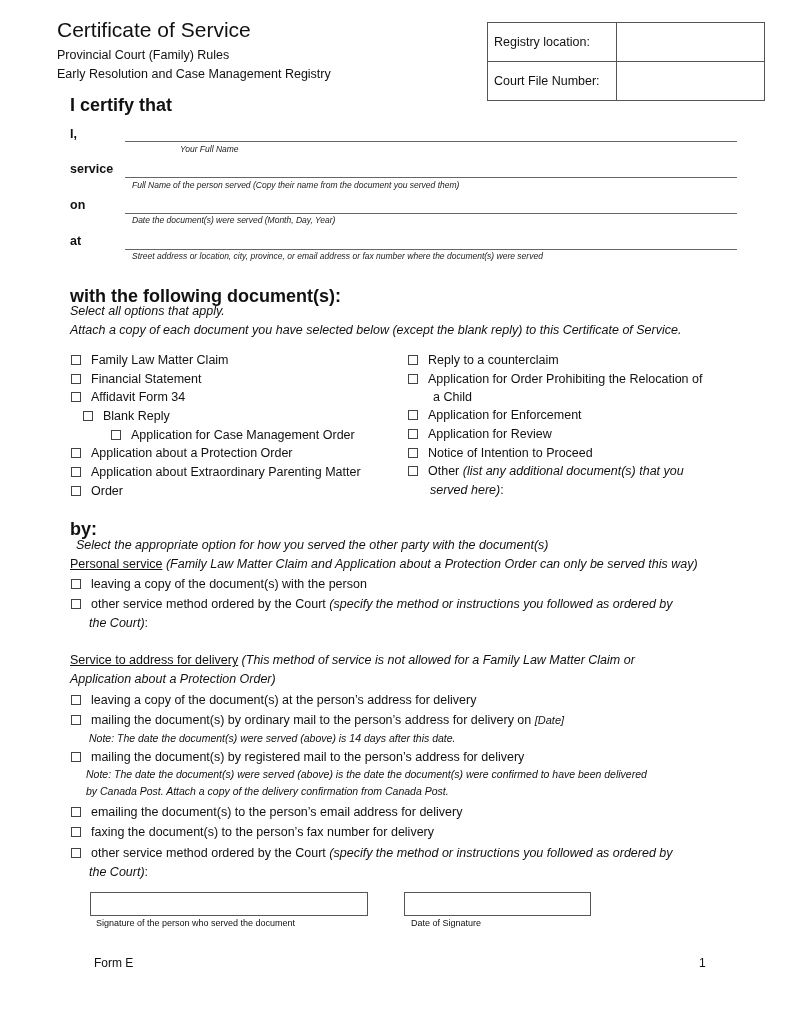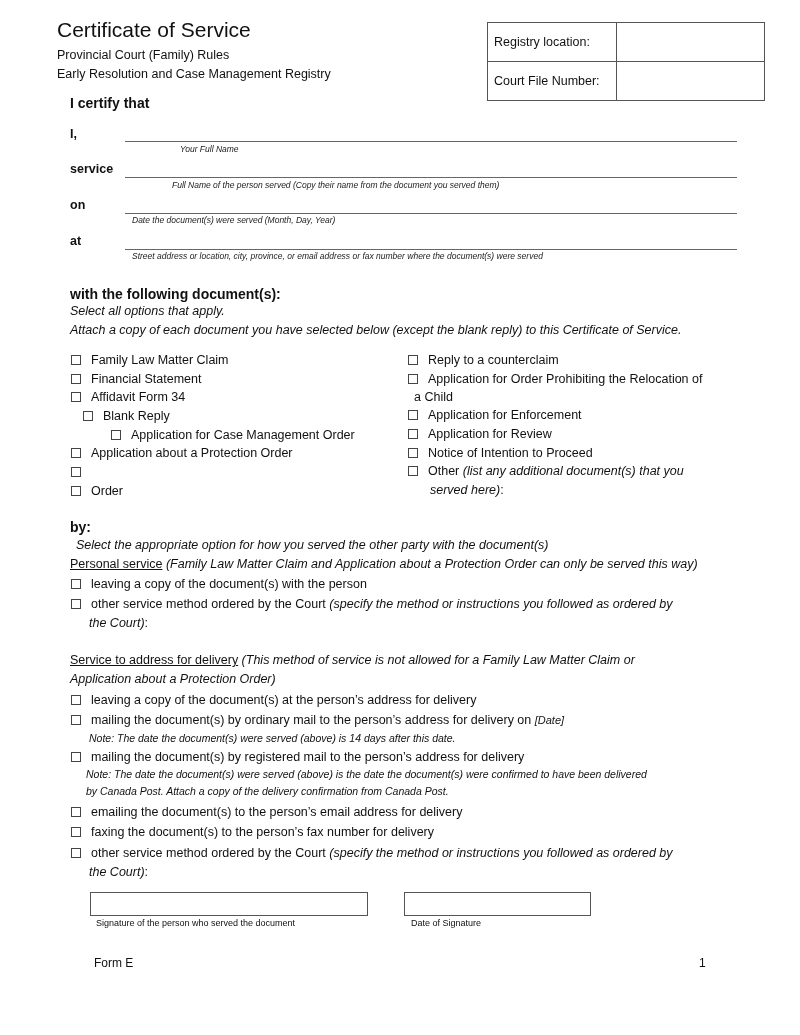--- a/index.html
+++ b/index.html
@@ -4,21 +4,21 @@
 <style>
   * { box-sizing: border-box; margin: 0; padding: 0; }
   html, body { width: 800px; height: 1035px; background: #ffffff; }
   body { position: relative; font-family: "Liberation Sans", sans-serif; color: #111; overflow: hidden; }
   .abs { position: absolute; }
   .title { left: 57px; top: 18px; font-size: 21px; color: #111; white-space: nowrap; }
   .sub { left: 57px; font-size: 12.5px; white-space: nowrap; }
   .reg-table { left: 487px; top: 22px; width: 278px; border-collapse: collapse; font-size: 12.5px; }
   .reg-table td { border: 1px solid #555; height: 19px; padding: 12px 6px; }
   .reg-table td.label { width: 129px; white-space: nowrap; }
-  .bold { font-weight: bold; font-size: 14px; }
+  .bold { font-weight: bold; font-size: 18px; }
   .field-label { left: 70px; font-weight: bold; font-size: 12.5px; }
   .line { left: 125px; width: 612px; height: 0; border-top: 1.5px solid #666; }
   .hint { left: 132px; font-size: 8.5px; font-style: italic; white-space: nowrap; color: #222; }
   .italic { font-style: italic; }
   .txt { font-size: 12.5px; white-space: nowrap; }
   .cb { display: inline-block; width: 10px; height: 10px; border: 1px solid #444; vertical-align: -1px; margin-right: 10px; background: #fff; cursor: pointer; }
   .cb-row { position: absolute; font-size: 12.5px; white-space: nowrap; line-height: 16px; }
   .u { text-decoration: underline; }
   .note { font-size: 10.5px; font-style: italic; white-space: nowrap; }
   .sigbox { border: 1px solid #555; height: 24px; }
@@ -47,21 +47,21 @@
 <div class="abs bold" style="left:70px;top:95px;">I certify that</div>
 
 <div class="abs field-label" style="top:127px;">I,</div>
 <div class="abs" style="left:125px;top:124px;width:612px;height:18px;"></div>
 <div class="abs line" style="top:141px;"></div>
 <div class="abs hint" style="top:144px;margin-left:48px;">Your Full Name</div>
 
 <div class="abs field-label" style="top:162px;">service</div>
 <div class="abs" style="left:125px;top:159px;width:612px;height:18px;"></div>
 <div class="abs line" style="top:177px;"></div>
-<div class="abs hint" style="top:180px;margin-left:40px;">Full Name of the person served (Copy their name from the document you served them)</div>
+<div class="abs hint" style="top:180px;">Full Name of the person served (Copy their name from the document you served them)</div>
 
 <div class="abs field-label" style="top:198px;">on</div>
 <div class="abs" style="left:125px;top:195px;width:612px;height:18px;"></div>
 <div class="abs line" style="top:213px;"></div>
 <div class="abs hint" style="top:215px;">Date the document(s) were served (Month, Day, Year)</div>
 
 <div class="abs field-label" style="top:234px;">at</div>
 <div class="abs" style="left:125px;top:231px;width:612px;height:18px;"></div>
 <div class="abs line" style="top:249px;"></div>
 <div class="abs hint" style="top:251px;">Street address or location, city, province, or email address or fax number where the document(s) were served</div>
@@ -69,26 +69,26 @@
 <div class="abs bold" style="left:70px;top:286px;">with the following document(s):</div>
 <div class="abs txt italic" style="left:70px;top:304px;">Select all options that apply.</div>
 <div class="abs txt italic" style="left:70px;top:323px;">Attach a copy of each document you have selected below (except the blank reply) to this Certificate of Service.</div>
 
 <div class="cb-row" style="left:71px;top:352px;"><span class="cb"></span><span>Family Law Matter Claim</span></div>
 <div class="cb-row" style="left:71px;top:371px;"><span class="cb"></span><span>Financial Statement</span></div>
 <div class="cb-row" style="left:71px;top:389px;"><span class="cb"></span><span>Affidavit Form 34</span></div>
 <div class="cb-row" style="left:71px;top:408px;padding-left:12px;"><span class="cb"></span><span>Blank Reply</span></div>
 <div class="cb-row" style="left:71px;top:427px;margin-left:40px;"><span class="cb"></span><span>Application for Case Management Order</span></div>
 <div class="cb-row" style="left:71px;top:445px;"><span class="cb"></span><span>Application about a Protection Order</span></div>
-<div class="cb-row" style="left:71px;top:464px;"><span class="cb"></span></div>
+<div class="cb-row" style="left:71px;top:464px;"><span class="cb"></span><span>Application about Extraordinary Parenting Matter</span></div>
 <div class="cb-row" style="left:71px;top:483px;"><span class="cb"></span><span>Order</span></div>
 
 <div class="cb-row" style="left:408px;top:352px;"><span class="cb"></span><span>Reply to a counterclaim</span></div>
 <div class="cb-row" style="left:408px;top:371px;"><span class="cb"></span><span>Application for Order Prohibiting the Relocation of</span></div>
-<div class="cb-row" style="left:414px;top:389px;">a Child</div>
+<div class="cb-row" style="left:433px;top:389px;">a Child</div>
 <div class="cb-row" style="left:408px;top:407px;"><span class="cb"></span><span>Application for Enforcement</span></div>
 <div class="cb-row" style="left:408px;top:426px;"><span class="cb"></span><span>Application for Review</span></div>
 <div class="cb-row" style="left:408px;top:445px;"><span class="cb"></span><span>Notice of Intention to Proceed</span></div>
 <div class="cb-row" style="left:408px;top:463px;"><span class="cb"></span><span>Other </span><span class="italic">(list any additional document(s) that you</span></div>
 <div class="cb-row" style="left:430px;top:482px;"><span class="italic">served here)</span><span>:</span></div>
 
 <div class="abs bold" style="left:70px;top:519px;">by:</div>
 <div class="abs txt italic" style="left:76px;top:538px;">Select the appropriate option for how you served the other party with the document(s)</div>
 <div class="abs txt" style="left:70px;top:557px;"><span class="u">Personal service</span><span class="italic"> (Family Law Matter Claim and Application about a Protection Order can only be served this way)</span></div>
 

